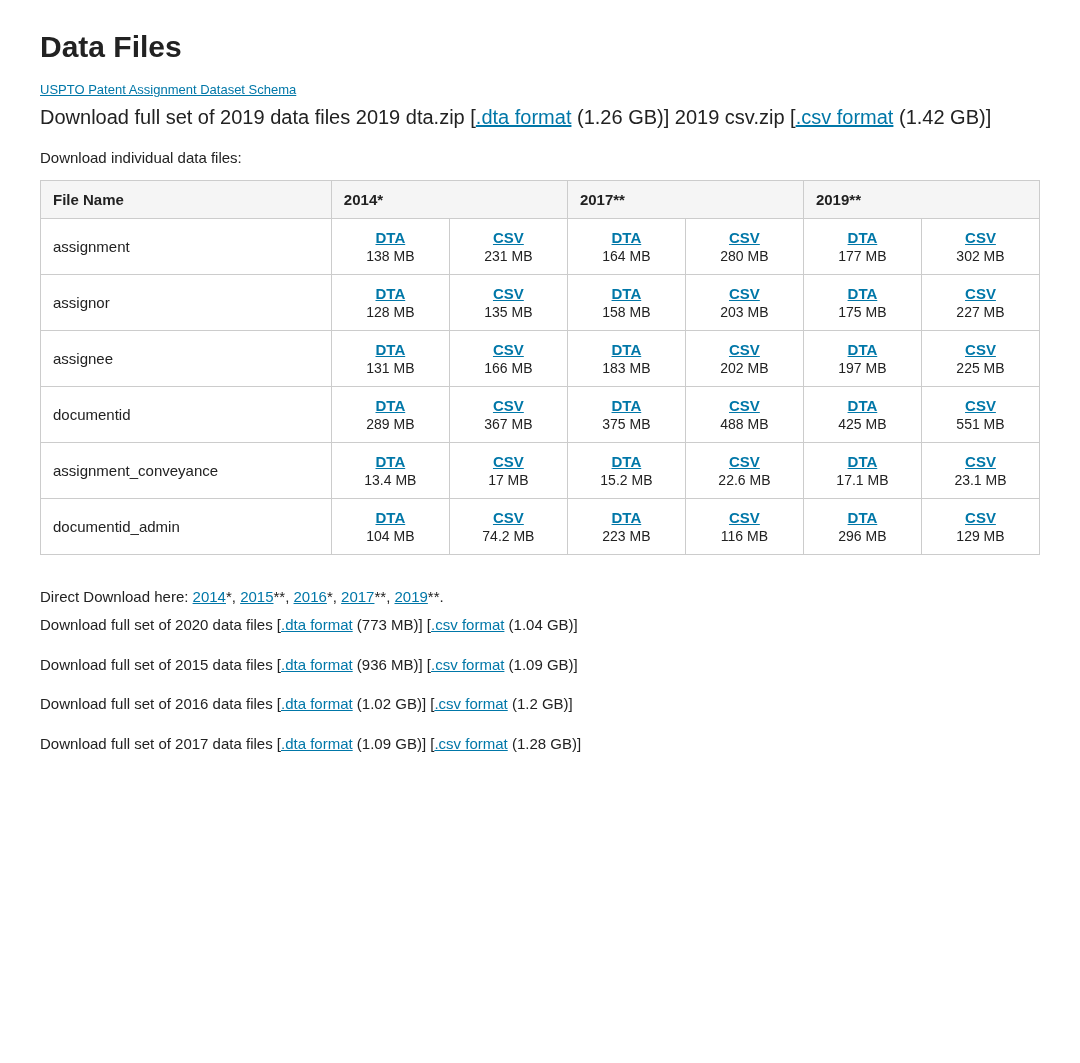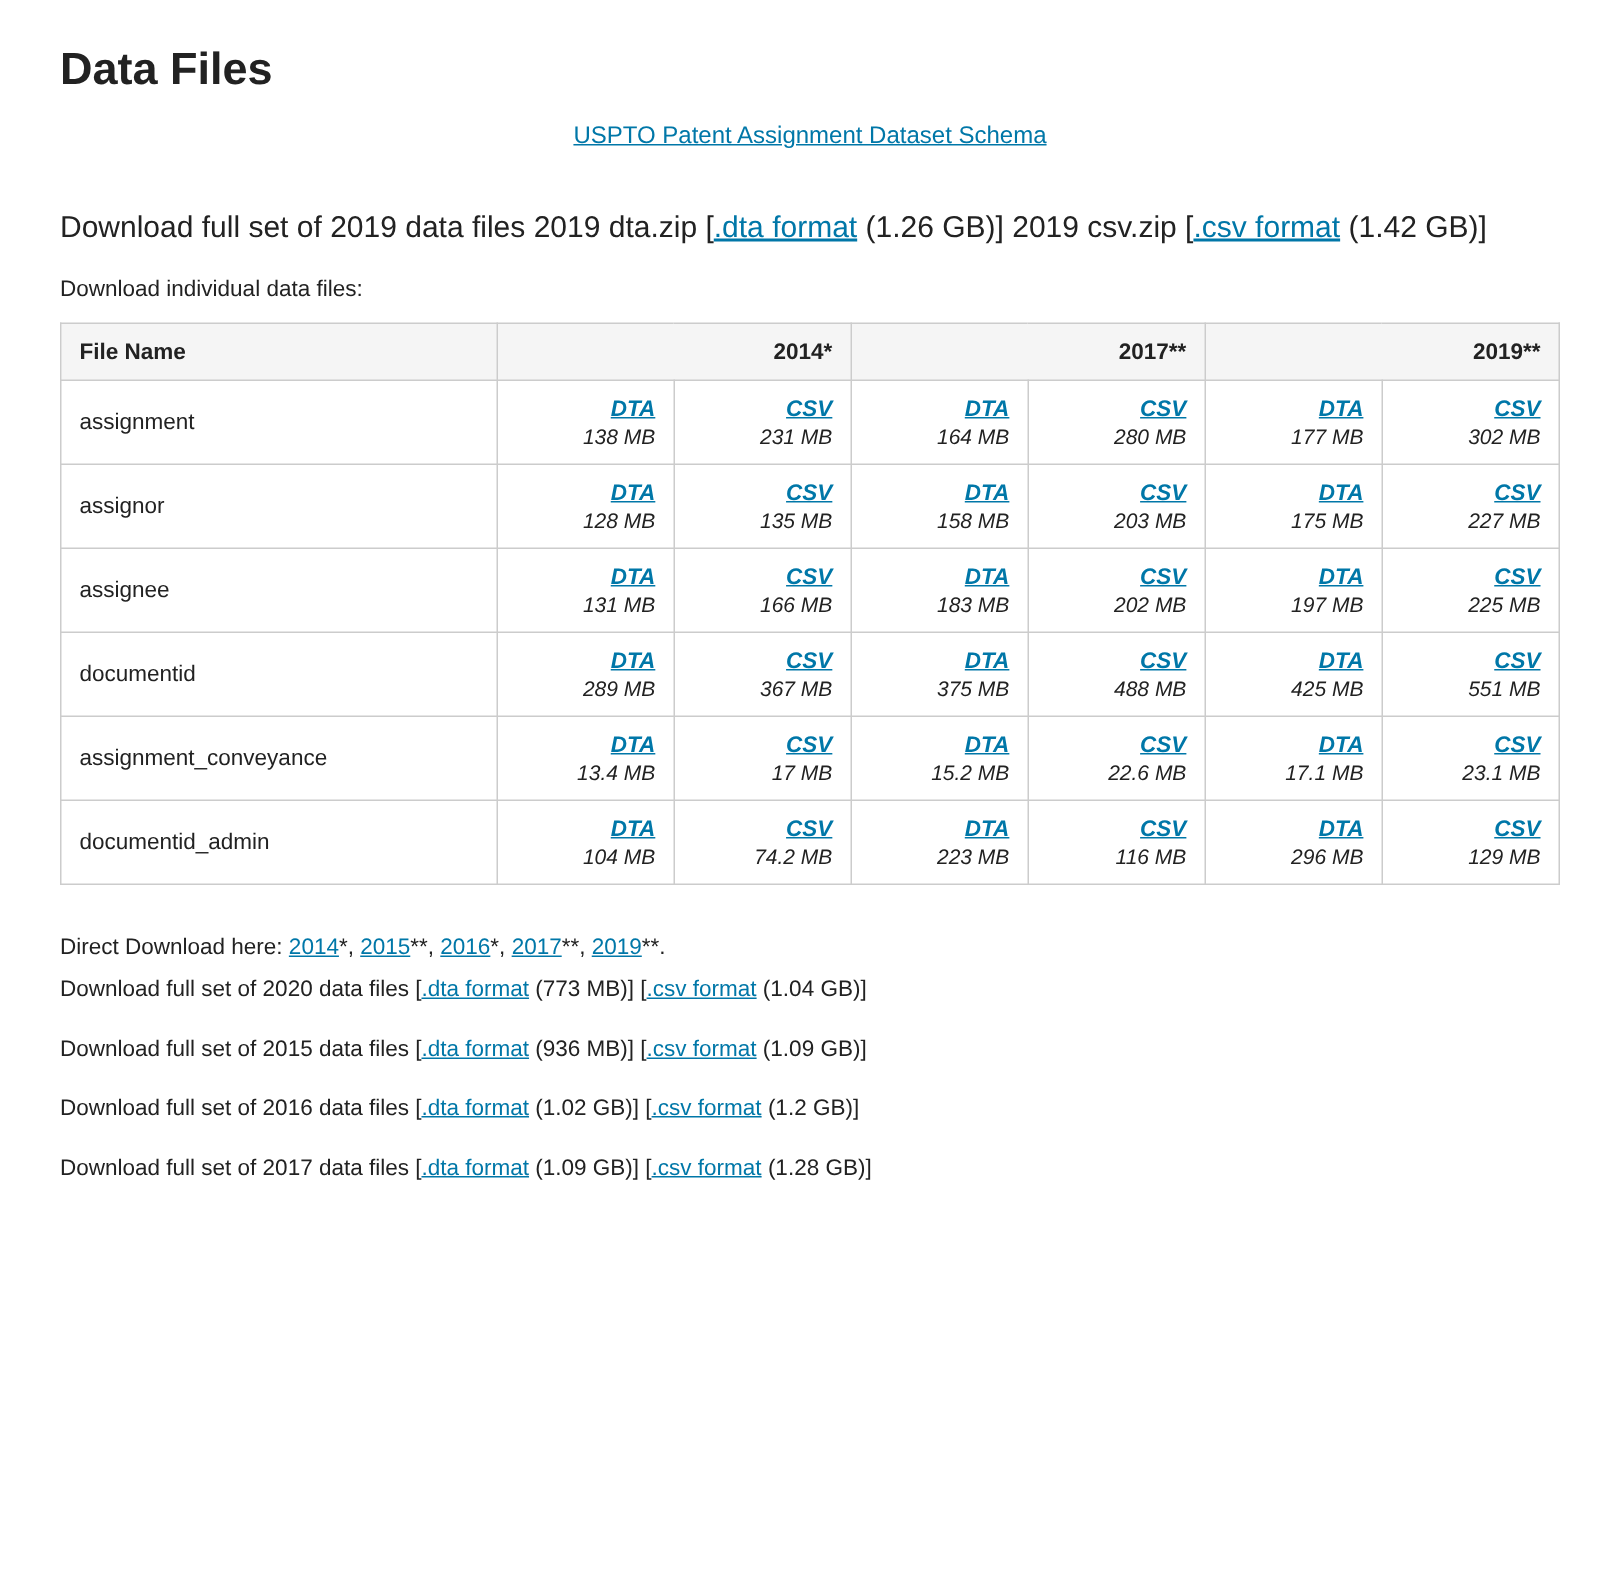--- a/index.html
+++ b/index.html
@@ -16,61 +16,59 @@
       font-weight: bold;
       margin-bottom: 18px;
     }
     a {
       color: #0077a8;
       text-decoration: underline;
       cursor: pointer;
     }
     .intro-link {
       display: block;
-      margin-bottom: 36px;
-      font-size: 16px;
-      text-align: center;
+      margin-bottom: 4px;
+      font-size: 13px;
     }
     .download-full {
       margin-bottom: 16px;
       font-size: 20px;
       line-height: 1.6;
     }
     .download-individual {
       margin-bottom: 14px;
       font-size: 15px;
     }
     table {
       width: 100%;
       border-collapse: collapse;
       margin-bottom: 28px;
       font-size: 15px;
     }
     th {
       background: #f5f5f5;
       border: 1px solid #ccc;
       padding: 10px 12px;
-      text-align: right;
+      text-align: left;
       font-weight: bold;
     }
     th.file-name-header {
       text-align: left;
     }
     td {
       border: 1px solid #ccc;
       padding: 10px 12px;
       vertical-align: top;
     }
     td.file-name-cell {
       font-size: 15px;
       vertical-align: middle;
     }
     .file-link-cell {
-      text-align: right;
-      font-style: italic;
+      text-align: center;
     }
     .link-block {
       display: flex;
       flex-direction: column;
     }
     .link-block a {
       font-weight: bold;
       font-size: 15px;
       margin-bottom: 2px;
     }

